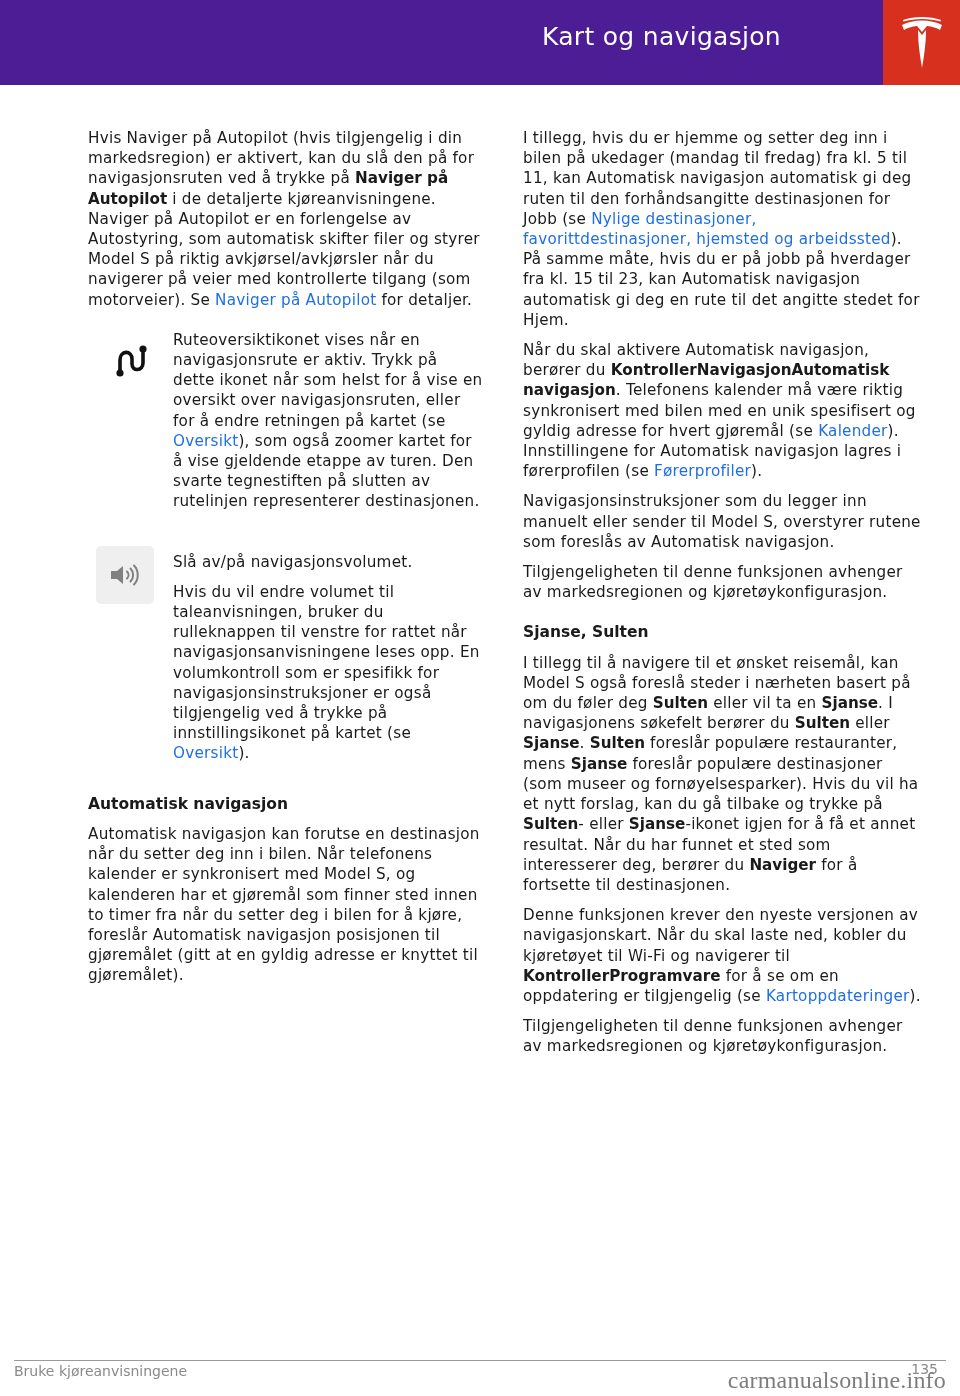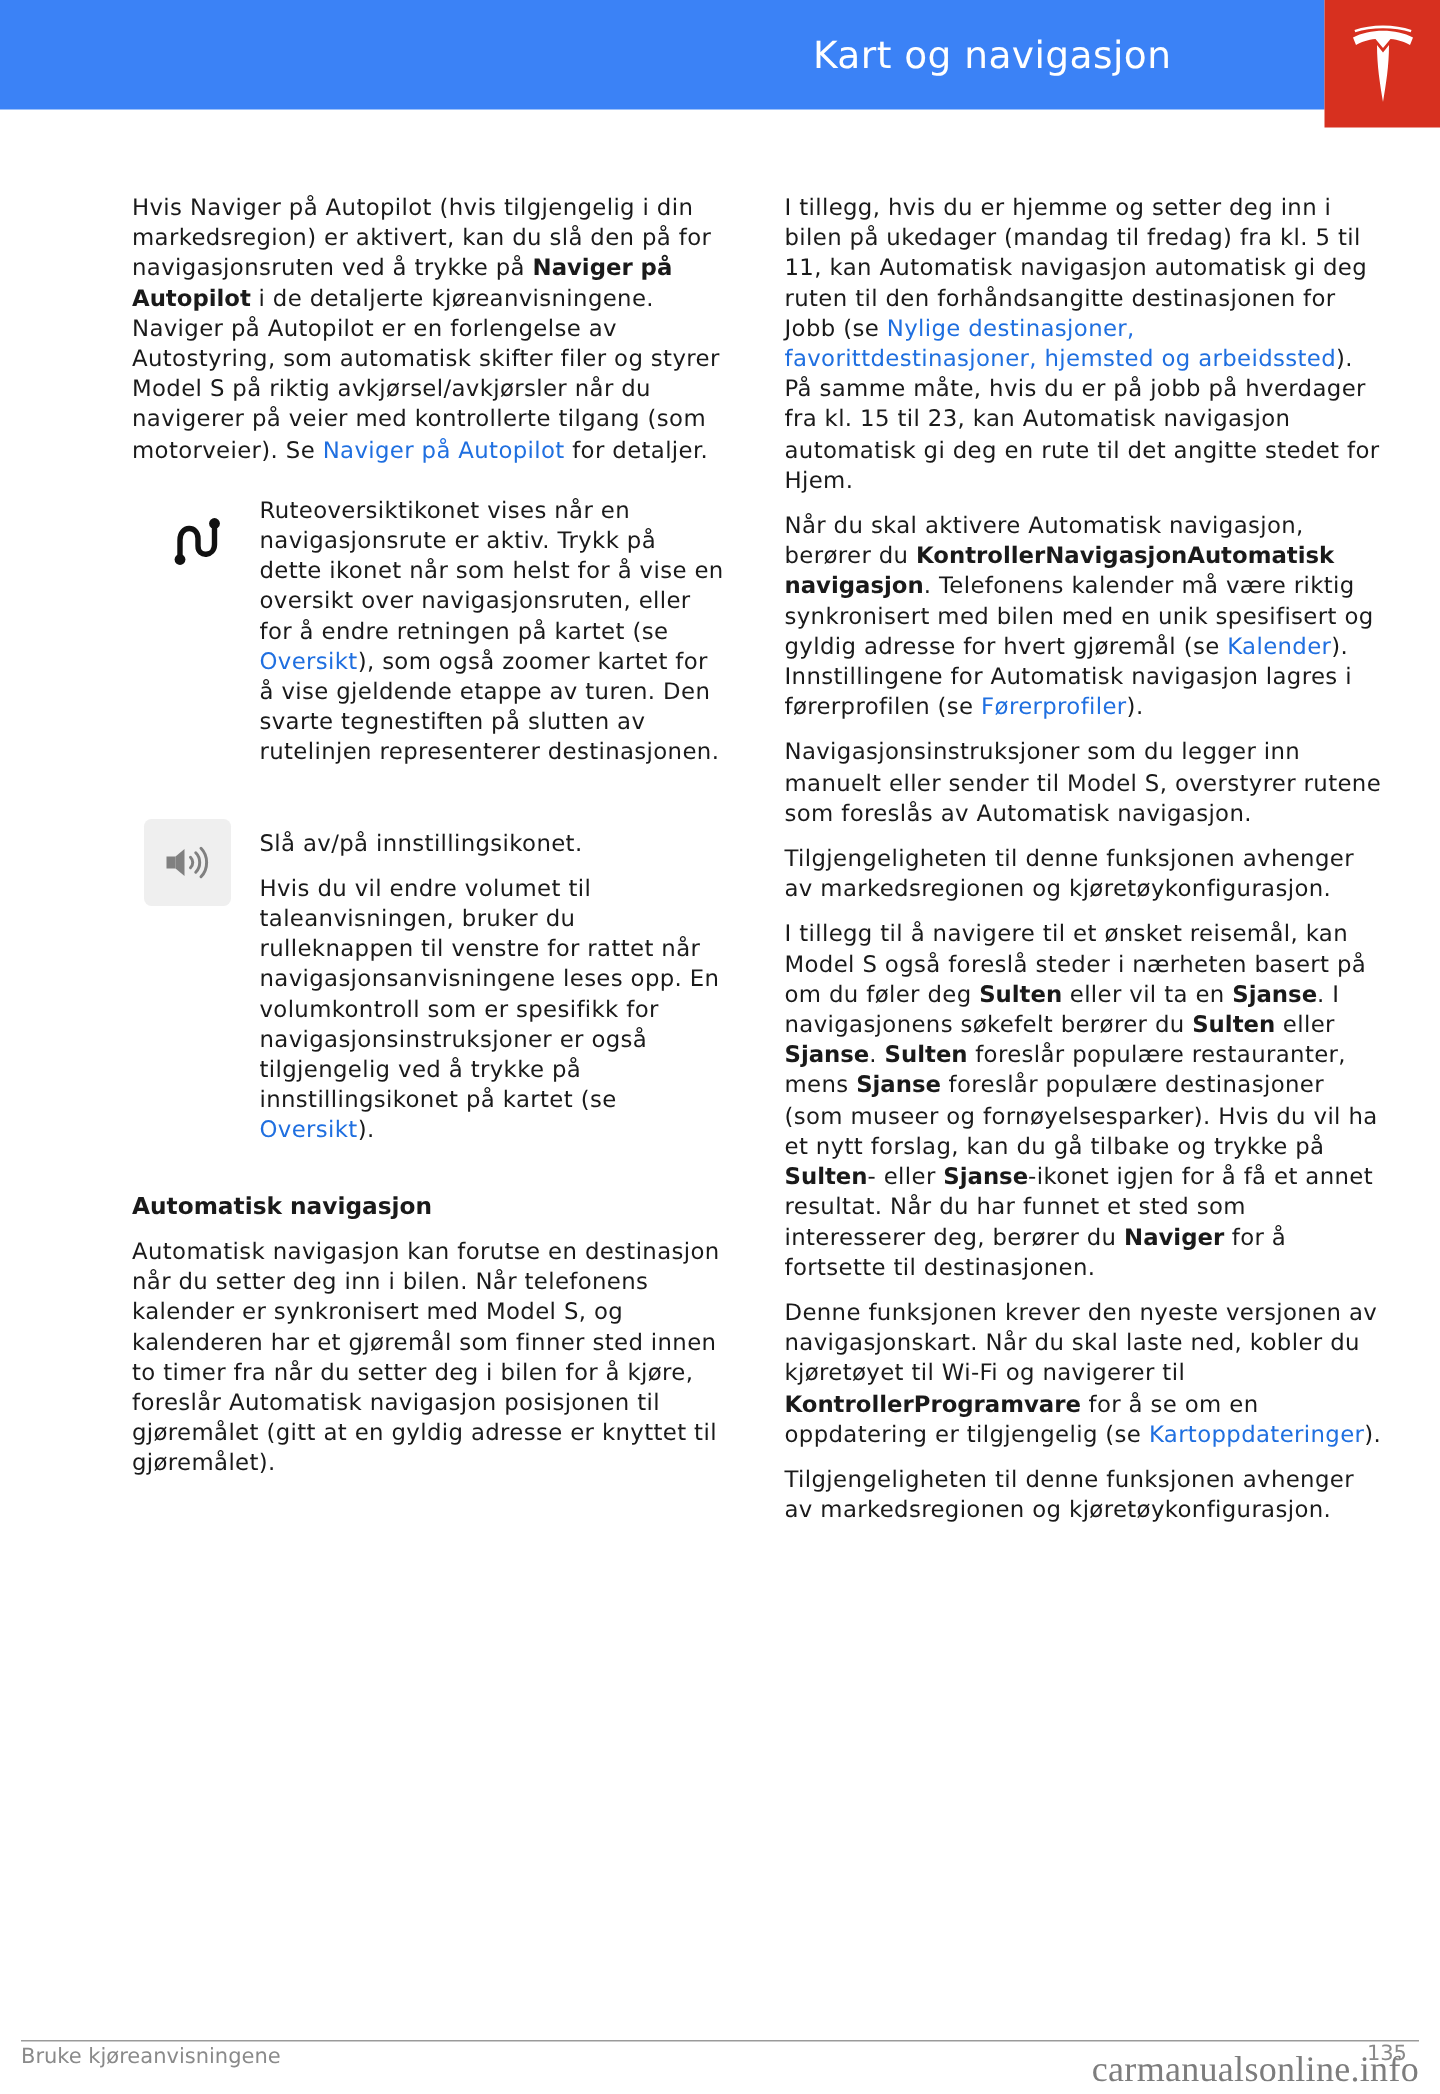--- a/index.html
+++ b/index.html
@@ -1,19 +1,19 @@
 <!DOCTYPE html>
 <html><head>
 <meta charset="utf-8">
 <style>
   * { box-sizing: border-box; margin: 0; padding: 0; }
   html, body { width: 960px; height: 1396px; background: #ffffff; overflow: hidden; }
   body { position: relative; font-family: "DejaVu Sans", sans-serif; color: #1a1a1a; }
 
-  .header-bar { position: absolute; left: 0; top: 0; width: 883px; height: 73px; background: #3b82f6; }
+  .header-bar { position: absolute; left: 0; top: 0; width: 883px; height: 85px; background: #4c1d95; }
   .header-title { position: absolute; right: 102px; top: 22px; font-size: 25px; color: #ffffff; letter-spacing: 0.3px; font-weight: normal; }
   .logo-box { position: absolute; left: 883px; top: 0; width: 77px; height: 85px; background: #d7301f; display: flex; align-items: center; justify-content: center; }
 
   .col { position: absolute; top: 128px; font-size: 15.2px; line-height: 20.2px; letter-spacing: 0.25px; }
   .col-left { left: 88px; width: 395px; }
   .col-right { left: 523px; width: 400px; }
   .col p { margin-bottom: 10px; }
   .col h3 { font-size: 15.5px; font-weight: bold; margin: 20px 0 10px 0; letter-spacing: 0; }
   b { font-weight: bold; letter-spacing: 0; }
   .link { color: #1f6fe0; }
@@ -65,38 +65,39 @@
         <svg width="32" height="26" viewBox="0 0 32 26">
           <rect x="2" y="9" width="6" height="8" fill="#808080"></rect>
           <path d="M8 9 L14 4 L14 22 L8 17 Z" fill="#808080"></path>
           <path d="M18 9.5 C20 11.5, 20 14.5, 18 16.5" fill="none" stroke="#808080" stroke-width="2" stroke-linecap="round"></path>
           <path d="M21.5 6.5 C25 10, 25 16, 21.5 19.5" fill="none" stroke="#808080" stroke-width="2" stroke-linecap="round"></path>
           <path d="M25 3.5 C30 8.5, 30 17.5, 25 22.5" fill="none" stroke="#808080" stroke-width="2" stroke-linecap="round"></path>
         </svg>
       </div>
     </div>
     <div class="icon-text">
-      <p>Slå av/på innstillingsikonet.</p>
+      <p>Slå av/på navigasjonsvolumet.</p>
       <p><span>Hvis du vil endre volumet til taleanvisningen, bruker du rulleknappen til venstre for rattet når navigasjonsanvisningene leses opp. En volumkontroll som er spesifikk for navigasjonsinstruksjoner er også tilgjengelig ved å trykke på innstillingsikonet på kartet (se </span><span class="link">Oversikt</span><span>).</span></p>
     </div>
   </div>
 
 
   <h3>Automatisk navigasjon</h3>
   <p>Automatisk navigasjon kan forutse en destinasjon når du setter deg inn i bilen. Når telefonens kalender er synkronisert med Model S, og kalenderen har et gjøremål som finner sted innen to timer fra når du setter deg i bilen for å kjøre, foreslår Automatisk navigasjon posisjonen til gjøremålet (gitt at en gyldig adresse er knyttet til gjøremålet).</p>
 </div>
 
 <div class="col col-right">
   <p><span>I tillegg, hvis du er hjemme og setter deg inn i bilen på ukedager (mandag til fredag) fra kl. 5 til 11, kan Automatisk navigasjon automatisk gi deg ruten til den forhåndsangitte destinasjonen for Jobb (se </span><span class="link">Nylige destinasjoner, favorittdestinasjoner, hjemsted og arbeidssted</span><span>). På samme måte, hvis du er på jobb på hverdager fra kl. 15 til 23, kan Automatisk navigasjon automatisk gi deg en rute til det angitte stedet for Hjem.</span></p>
 
   <p><span>Når du skal aktivere Automatisk navigasjon, berører du </span><b>KontrollerNavigasjonAutomatisk navigasjon</b><span>. Telefonens kalender må være riktig synkronisert med bilen med en unik spesifisert og gyldig adresse for hvert gjøremål (se </span><span class="link">Kalender</span><span>). Innstillingene for Automatisk navigasjon lagres i førerprofilen (se </span><span class="link">Førerprofiler</span><span>).</span></p>
 
   <p>Navigasjonsinstruksjoner som du legger inn manuelt eller sender til Model S, overstyrer rutene som foreslås av Automatisk navigasjon.</p>
   <p>Tilgjengeligheten til denne funksjonen avhenger av markedsregionen og kjøretøykonfigurasjon.</p>
 
+  <h3>Sjanse, Sulten</h3>
   <p><span>I tillegg til å navigere til et ønsket reisemål, kan Model S også foreslå steder i nærheten basert på om du føler deg </span><b>Sulten</b><span> eller vil ta en </span><b>Sjanse</b><span>. I navigasjonens søkefelt berører du </span><b>Sulten</b><span> eller </span><b>Sjanse</b><span>. </span><b>Sulten</b><span> foreslår populære restauranter, mens </span><b>Sjanse</b><span> foreslår populære destinasjoner (som museer og fornøyelsesparker). Hvis du vil ha et nytt forslag, kan du gå tilbake og trykke på </span><b>Sulten</b><span>- eller </span><b>Sjanse</b><span>-ikonet igjen for å få et annet resultat. Når du har funnet et sted som interesserer deg, berører du </span><b>Naviger</b><span> for å fortsette til destinasjonen.</span></p>
 
   <p><span>Denne funksjonen krever den nyeste versjonen av navigasjonskart. Når du skal laste ned, kobler du kjøretøyet til Wi-Fi og navigerer til </span><b>KontrollerProgramvare</b><span> for å se om en oppdatering er tilgjengelig (se </span><span class="link">Kartoppdateringer</span><span>).</span></p>
   <p>Tilgjengeligheten til denne funksjonen avhenger av markedsregionen og kjøretøykonfigurasjon.</p>
 </div>
 
 <div class="footer-line"></div>
 <div class="footer-left">Bruke kjøreanvisningene</div>
 <div class="footer-page">135</div>
 <div class="watermark">carmanualsonline.info</div>

